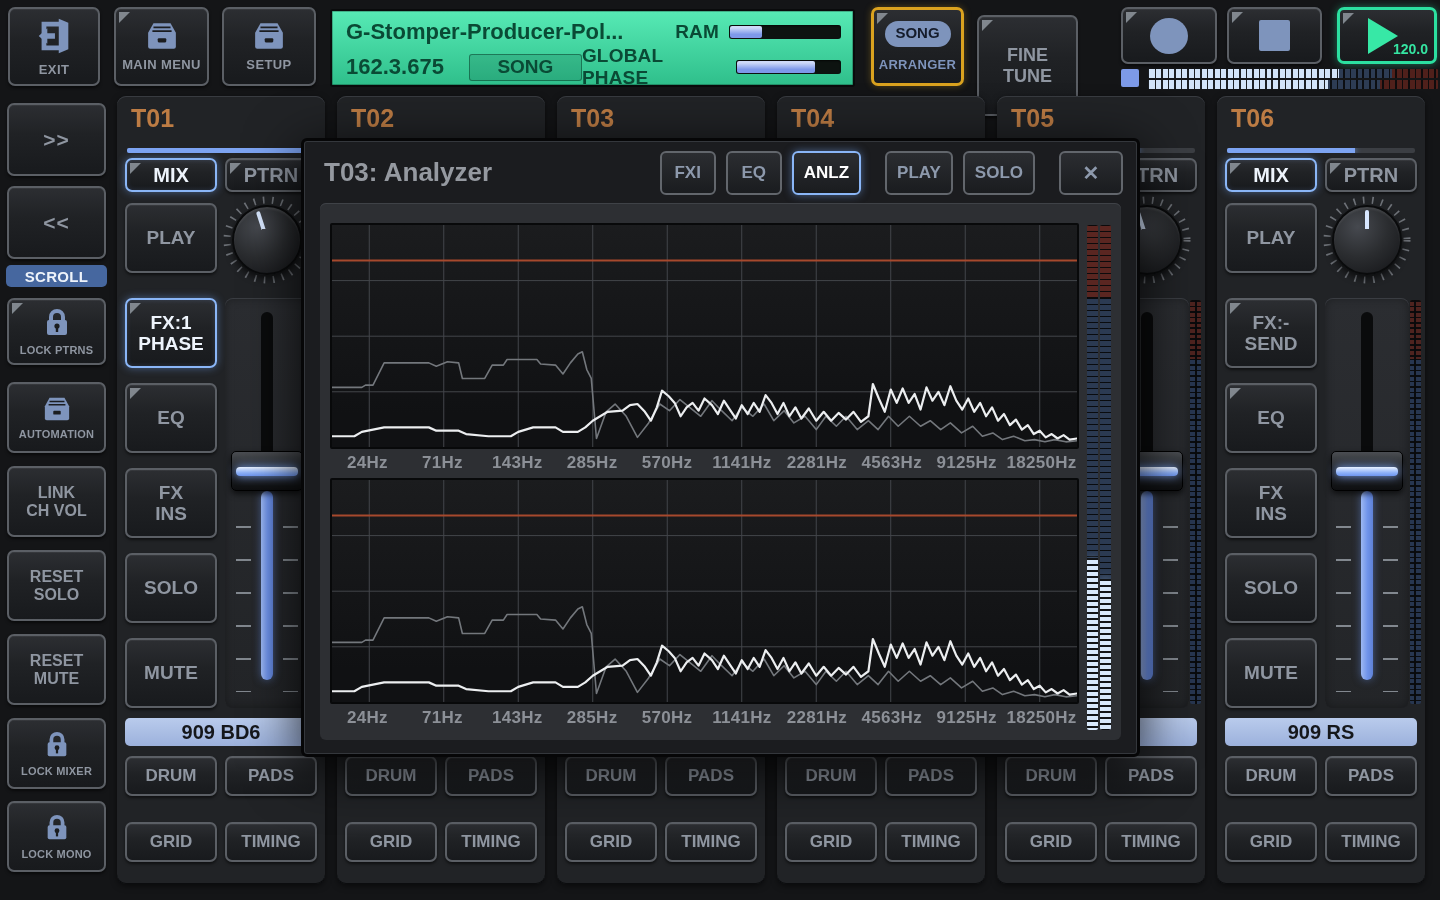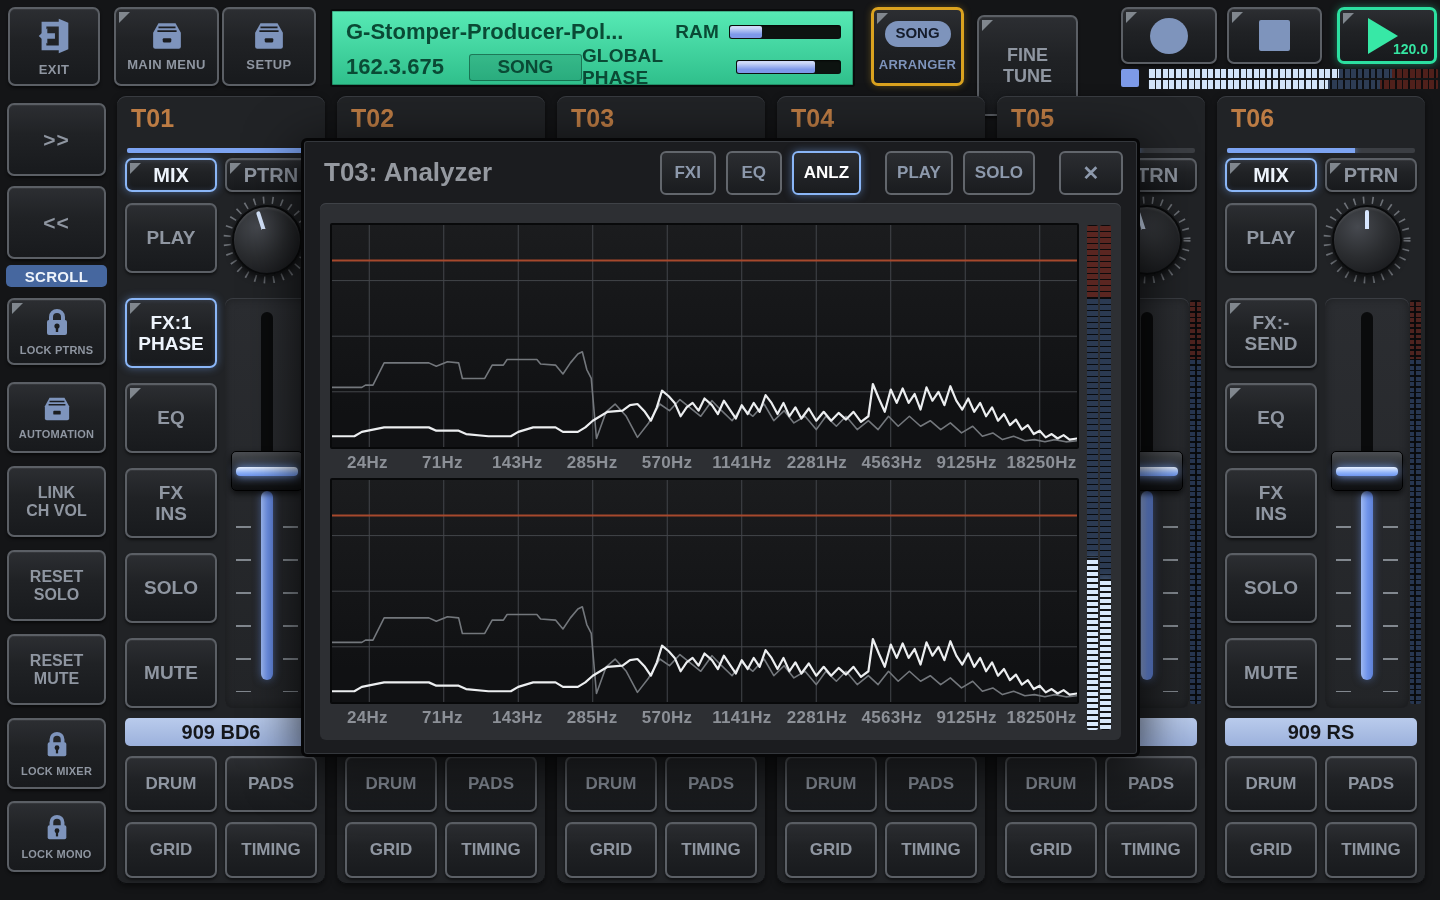--- a/index.html
+++ b/index.html
@@ -62,21 +62,21 @@
   
   .track{position:absolute;top:96px;width:208px;height:788px;background:#212326;border-radius:9px;
        box-shadow:inset 0 1px 0 #383b40, inset 0 -1px 0 #0b0c0e, 0 2px 6px rgba(0,0,0,.55)}
   .t-head{position:absolute;top:8px;left:14px;font-size:25px;font-weight:700;color:#bd7c44}
   .t-prog{position:absolute;top:52px;left:10px;width:188px;height:5px;background:#3b3e43;border-radius:2px;overflow:hidden}
   .t-prog i{display:block;height:100%;width:var(--pct);background:#7da4f2;box-shadow:0 0 6px #6f9cf0}
   .t-btn{left:8px;width:92px;font-size:19px}
   .t-tab{width:92px;height:34px;font-size:20px}
   .t-label{position:absolute;left:8px;right:8px;top:622px;height:28px;background:linear-gradient(180deg,#b9cbec,#9cb1dc);
        border-radius:5px;color:#15171b;font-size:20px;font-weight:700;display:flex;align-items:center;justify-content:center}
-  .t-pad{height:56px;font-size:17px}
+  .t-pad{height:40px;font-size:17px}
 
   
   .knob{position:absolute;left:106px;top:100px;width:88px;height:88px}
   .knob svg{position:absolute;inset:0}
   .kface{position:absolute;inset:9px;border-radius:50%;background:radial-gradient(circle at 36% 30%,#46494f,#2b2d30 48%,#141518 96%);
        border:2px solid #0a0b0c;box-shadow:inset 0 2px 2px rgba(255,255,255,.09),0 4px 7px rgba(0,0,0,.6)}
   .kptr{position:absolute;left:50%;bottom:50%;width:4px;height:30px;margin-left:-2px;transform-origin:50% 100%;
        transform:rotate(calc(var(--ang) * 1deg));background:linear-gradient(#d8e7ff 0 62%,transparent 62%);border-radius:2px}
 
   
@@ -131,21 +131,21 @@
 
   <div class="btn" style="left:8px;top:7px;width:92px;height:79px">
     <svg width="42" height="42" viewBox="0 0 44 44">
       <path d="M9 7 h20 v5 h-15 v20 h15 v5 H9 z" class="icon"></path>
       <path d="M27 4 l10 4 v28 l-10 4 z" class="icon"></path>
       <path d="M6 22 l9 -8 v5 h8 v6 h-8 v5 z" class="icon"></path>
     </svg>
     <span class="tb-label">EXIT</span>
   </div>
 
-  <div class="btn flag" style="left:114px;top:7px;width:105px;height:79px">
+  <div class="btn flag" style="left:114px;top:7px;width:95px;height:79px">
     <svg width="40" height="32" viewBox="0 0 36 30">
       <path d="M5 12 L10 3 h16 l5 9 v13 a2 2 0 0 1 -2 2 H7 a2 2 0 0 1 -2 -2 z" class="icon"></path>
       <path d="M10 7 h16 M9 10.5 h18" stroke="#1b1d20" stroke-width="1.6" fill="none"></path>
       <rect x="14" y="17" width="8" height="4" rx="1" class="icon-dark"></rect>
     </svg>
     <span class="tb-label">MAIN MENU</span>
   </div>
 
   <div class="btn" style="left:222px;top:7px;width:94px;height:79px">
     <svg width="40" height="32" viewBox="0 0 36 30">

